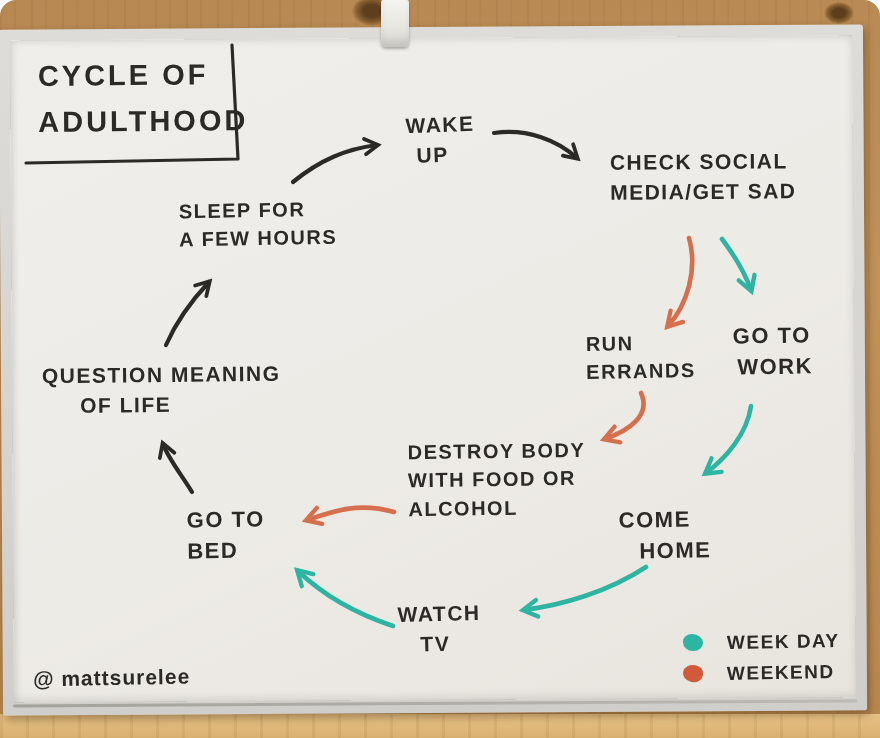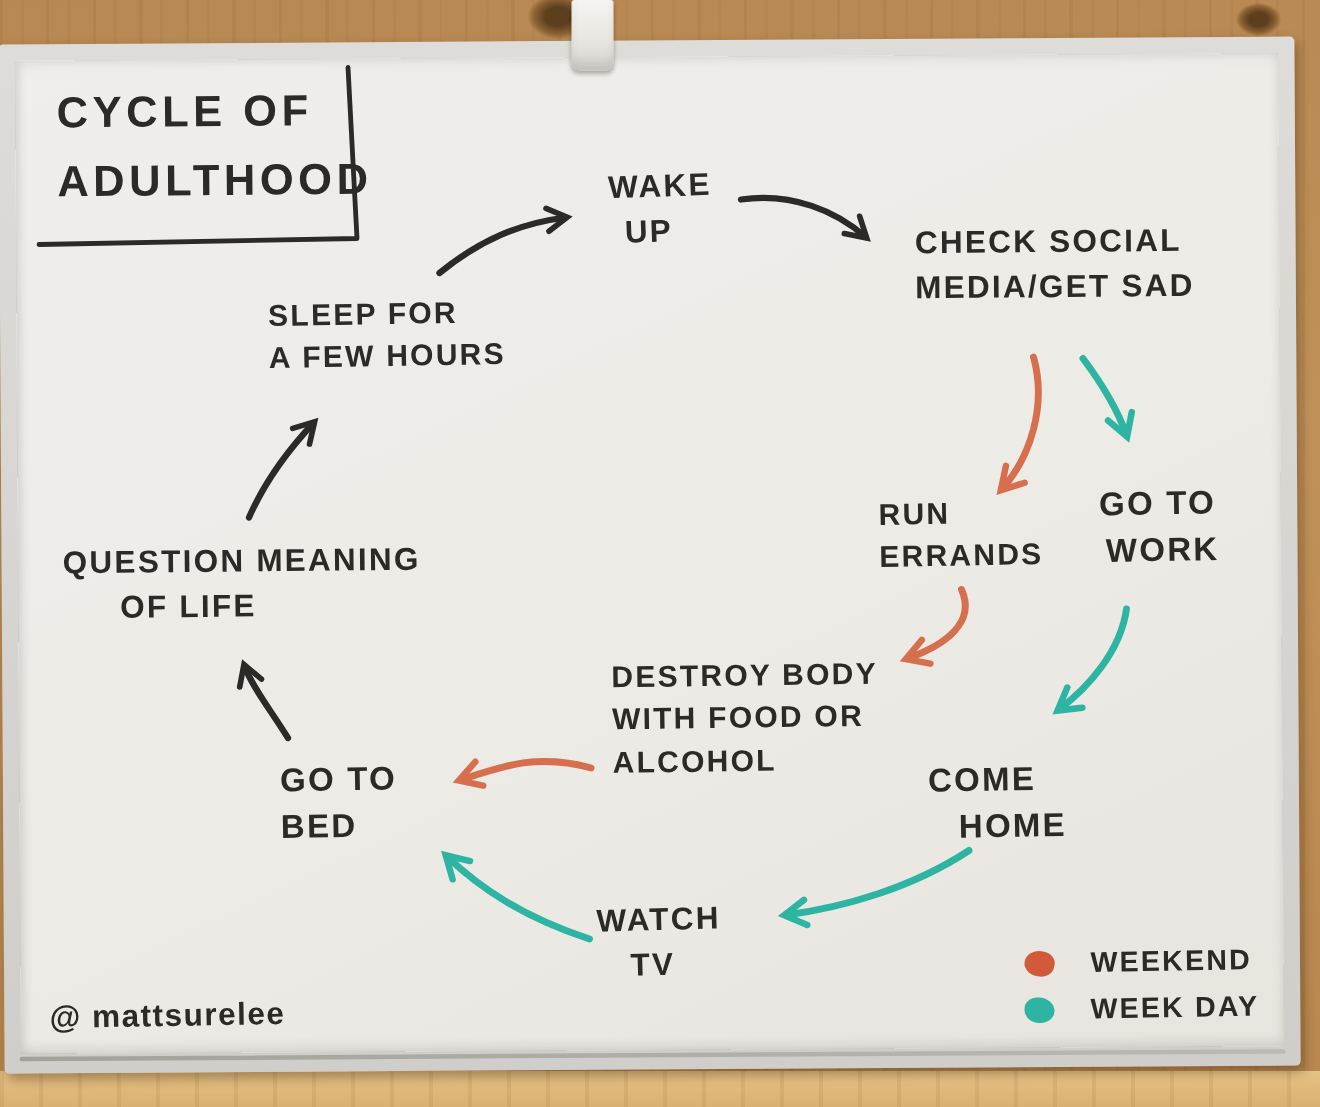--- a/index.html
+++ b/index.html
@@ -1,20 +1,21 @@
 <!DOCTYPE html>
 <html><head>
 <meta charset="utf-8">
 <style>
   html,body{margin:0;padding:0;}
   body{width:880px;height:738px;overflow:hidden;font-family:"Liberation Sans",sans-serif;}
   .stage{position:relative;width:880px;height:738px;
     background:
       repeating-linear-gradient(90deg, rgba(90,55,20,.07) 0 2px, rgba(255,255,255,0) 2px 14px, rgba(90,55,20,.05) 14px 16px, rgba(255,255,255,0) 16px 31px),
       linear-gradient(175deg,#b78852 0%,#c09158 45%,#b8874f 100%);
+    border-radius: 16px;
   }
   .table-wood{position:absolute;left:0;bottom:0;width:100%;height:24px;
     background:
       repeating-linear-gradient(90deg, rgba(120,80,30,.10) 0 3px, rgba(255,255,255,0) 3px 26px),
       linear-gradient(#e7c286,#d9b070);}
   .knot{position:absolute;border-radius:50%;
     background:radial-gradient(ellipse at center,#5d3f1e 0 30%,#8a6132 55%,rgba(138,97,50,0) 72%);}
   .knot.k1{left:352px;top:-4px;width:40px;height:30px;}
   .knot.k2{left:824px;top:2px;width:30px;height:22px;}
 
@@ -161,24 +162,24 @@
     <path class="stroke-teal" marker-end="url(#vh-teal)" d="M751,406 C747,434 726,458 706,473"></path>
     <path class="stroke-orange" marker-end="url(#vh-orange)" d="M394,512 C358,502 334,511 307,520"></path>
     <path class="stroke-teal" marker-end="url(#vh-teal)" d="M646,567 C608,592 562,605 524,610"></path>
     <path class="stroke-teal" marker-end="url(#vh-teal)" d="M393,626 C348,611 320,592 298,571"></path>
     <path class="stroke-black" marker-end="url(#vh-black)" d="M192,492 C181,474 168,458 163,444"></path>
     <path class="stroke-black" marker-end="url(#vh-black)" d="M166,345 C177,320 194,298 209,282"></path>
   </svg>
 
   <div class="legend">
     <div class="legend-row">
+      <div class="legend-dot dot-weekday"></div>
+      <div class="legend-label ink">WEEK DAY</div>
+    </div>
+    <div class="legend-row">
       <div class="legend-dot dot-weekend"></div>
       <div class="legend-label ink">WEEKEND</div>
-    </div>
-    <div class="legend-row">
-      <div class="legend-dot dot-weekday"></div>
-      <div class="legend-label ink">WEEK DAY</div>
     </div>
   </div>
 
   <div class="signature ink">@ mattsurelee</div>
 
 </div>
 
 </body></html>

